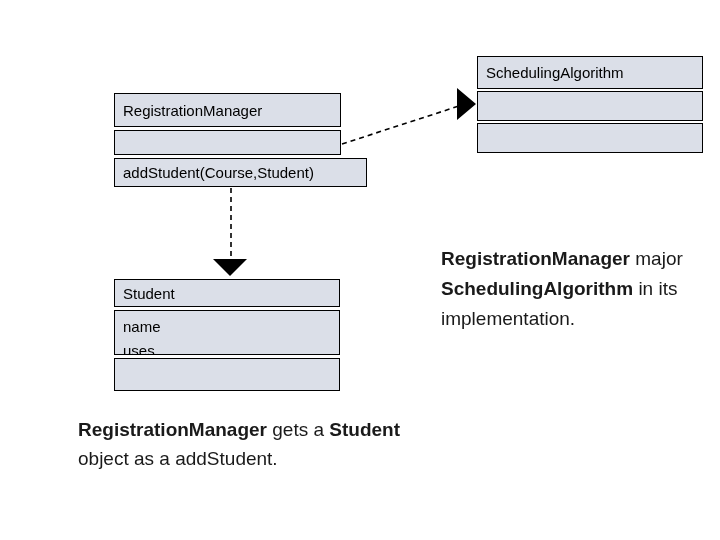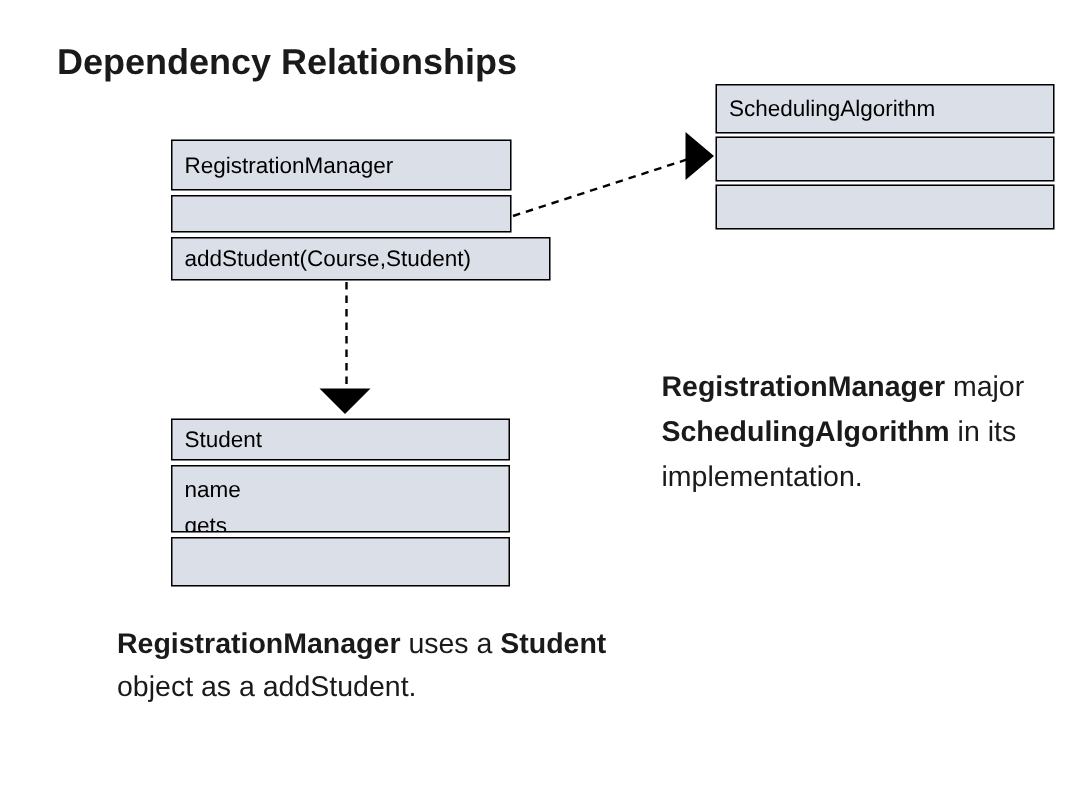--- a/index.html
+++ b/index.html
@@ -32,21 +32,20 @@
   }
   .note b{font-weight:bold;}
   .note-right{left:441px;top:244px;width:272px;line-height:30px;}
   .note-bottom{left:78px;top:415px;width:330px;line-height:29px;}
 </style>
 </head>
 <body>
 
 <div class="slide">
 
-  <div class="slide-title">Dependency Relationships</div>
 
   <div>
     <div class="comp" style="left:477px;top:56px;width:226px;height:33px;">
       <span>SchedulingAlgorithm</span>
     </div>
     <div class="comp" style="left:477px;top:91px;width:226px;height:30px;"></div>
     <div class="comp" style="left:477px;top:123px;width:226px;height:30px;"></div>
   </div>
 
   <div>
@@ -58,33 +57,33 @@
       <span>addStudent(Course,Student)</span>
     </div>
   </div>
 
   <div>
     <div class="comp" style="left:114px;top:279px;width:226px;height:28px;">
       <span>Student</span>
     </div>
     <div class="comp block" style="left:114px;top:310px;width:226px;height:45px;">
       <div>name</div>
-      <div>gets</div>
+      <div>uses</div>
     </div>
     <div class="comp" style="left:114px;top:358px;width:226px;height:33px;"></div>
   </div>
 
   <svg class="connectors" width="720" height="540" viewBox="0 0 720 540">
     <line x1="342" y1="144" x2="459" y2="106" stroke="#000" stroke-width="1.6" stroke-dasharray="5,4"></line>
     <polygon points="476,104 457,88 457,120" fill="#000"></polygon>
     <line x1="231" y1="188" x2="231" y2="258" stroke="#000" stroke-width="1.6" stroke-dasharray="5,4"></line>
     <polygon points="213,259 247,259 230,276" fill="#000"></polygon>
   </svg>
 
   <div class="note note-right">
     <b>RegistrationManager</b><span> major </span><b>SchedulingAlgorithm</b><span> in its implementation.</span>
   </div>
 
   <div class="note note-bottom">
-    <b>RegistrationManager</b><span> uses a </span><b>Student</b><span> object as a addStudent.</span>
+    <b>RegistrationManager</b><span> gets a </span><b>Student</b><span> object as a addStudent.</span>
   </div>
 
 </div>
 
 </body></html>

